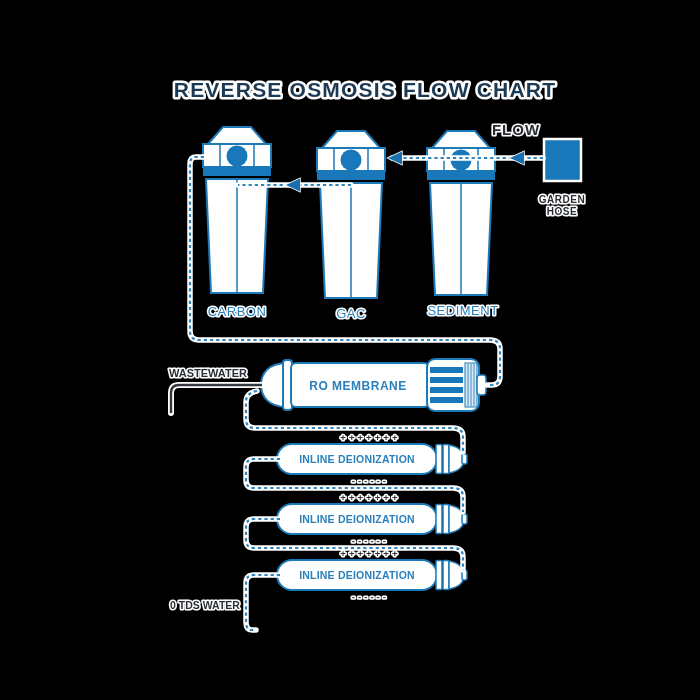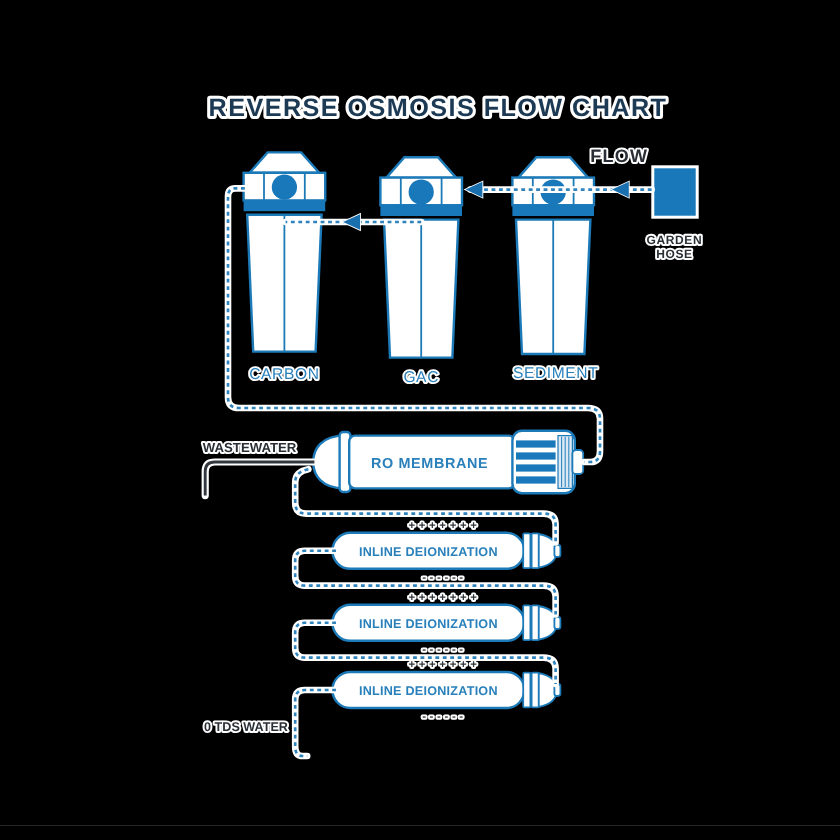--- a/index.html
+++ b/index.html
@@ -1,16 +1,16 @@
 <!DOCTYPE html>
 <html><head>
 <meta charset="utf-8">
 <style>
   html,body{margin:0;padding:0;background:#000;}
-  .stage{width:700px;height:688px;background:#a3a3a3;position:relative;overflow:hidden;}
+  .stage{width:700px;height:688px;background:#15803d;position:relative;overflow:hidden;}
   svg{display:block;}
   text{font-family:"Liberation Sans","DejaVu Sans",sans-serif;}
   .halo{stroke:#ffffff;stroke-width:3.2px;paint-order:stroke;stroke-linejoin:round;}
   .halo-big{stroke:#ffffff;stroke-width:5px;paint-order:stroke;stroke-linejoin:round;}
   .title-txt{font-size:21px;font-weight:bold;letter-spacing:1.2px;fill:#1d3a55;}
   .dark-txt{fill:#2a2f36;font-weight:bold;}
   .blue-txt{fill:#2980bb;}
   .flow-txt{font-size:15px;letter-spacing:1px;}
   .hose-txt{font-size:10px;letter-spacing:0.5px;}
   .filter-txt{font-size:13px;letter-spacing:0.5px;}

